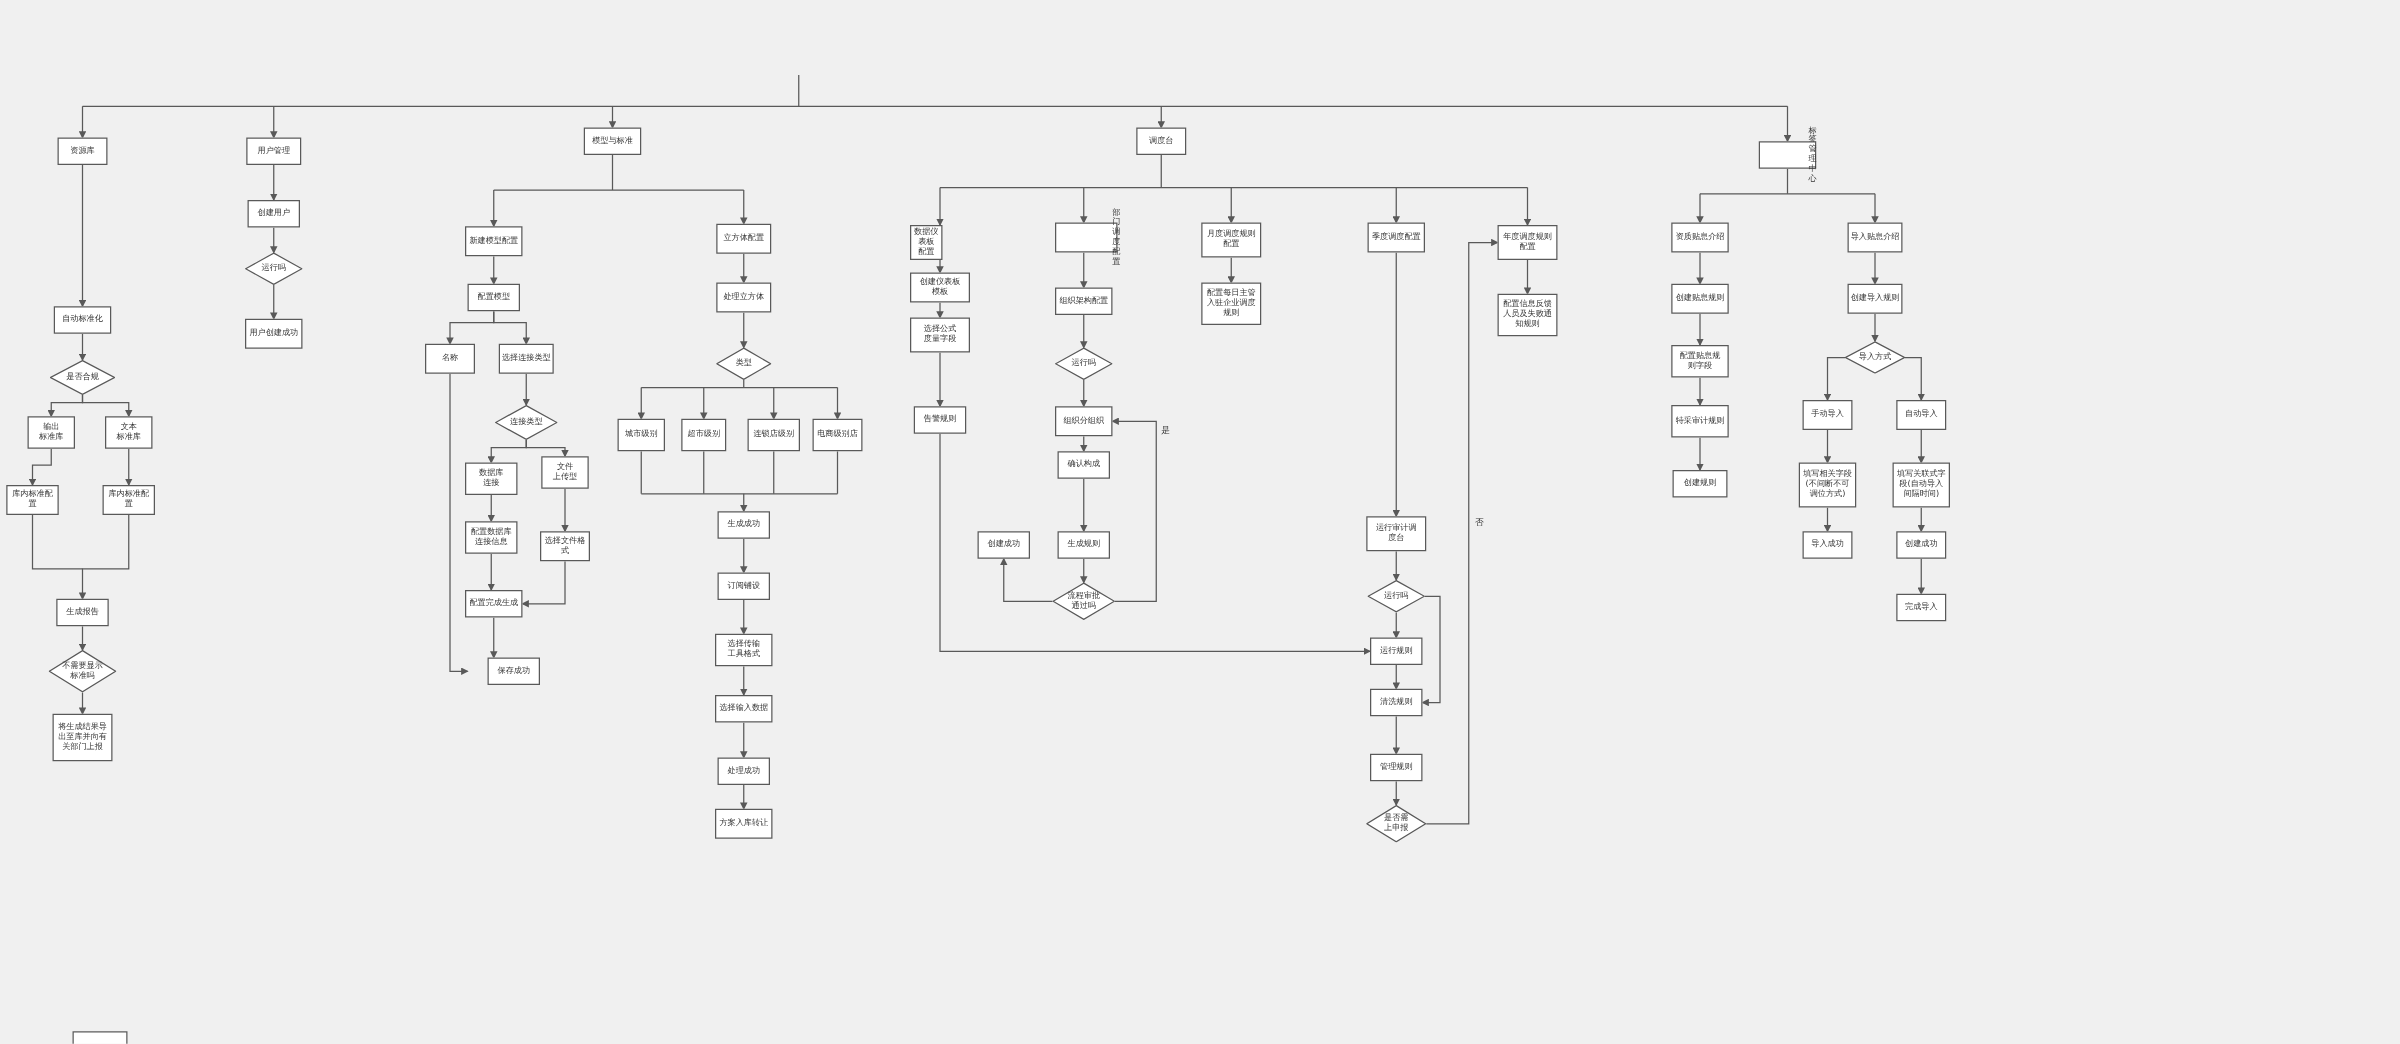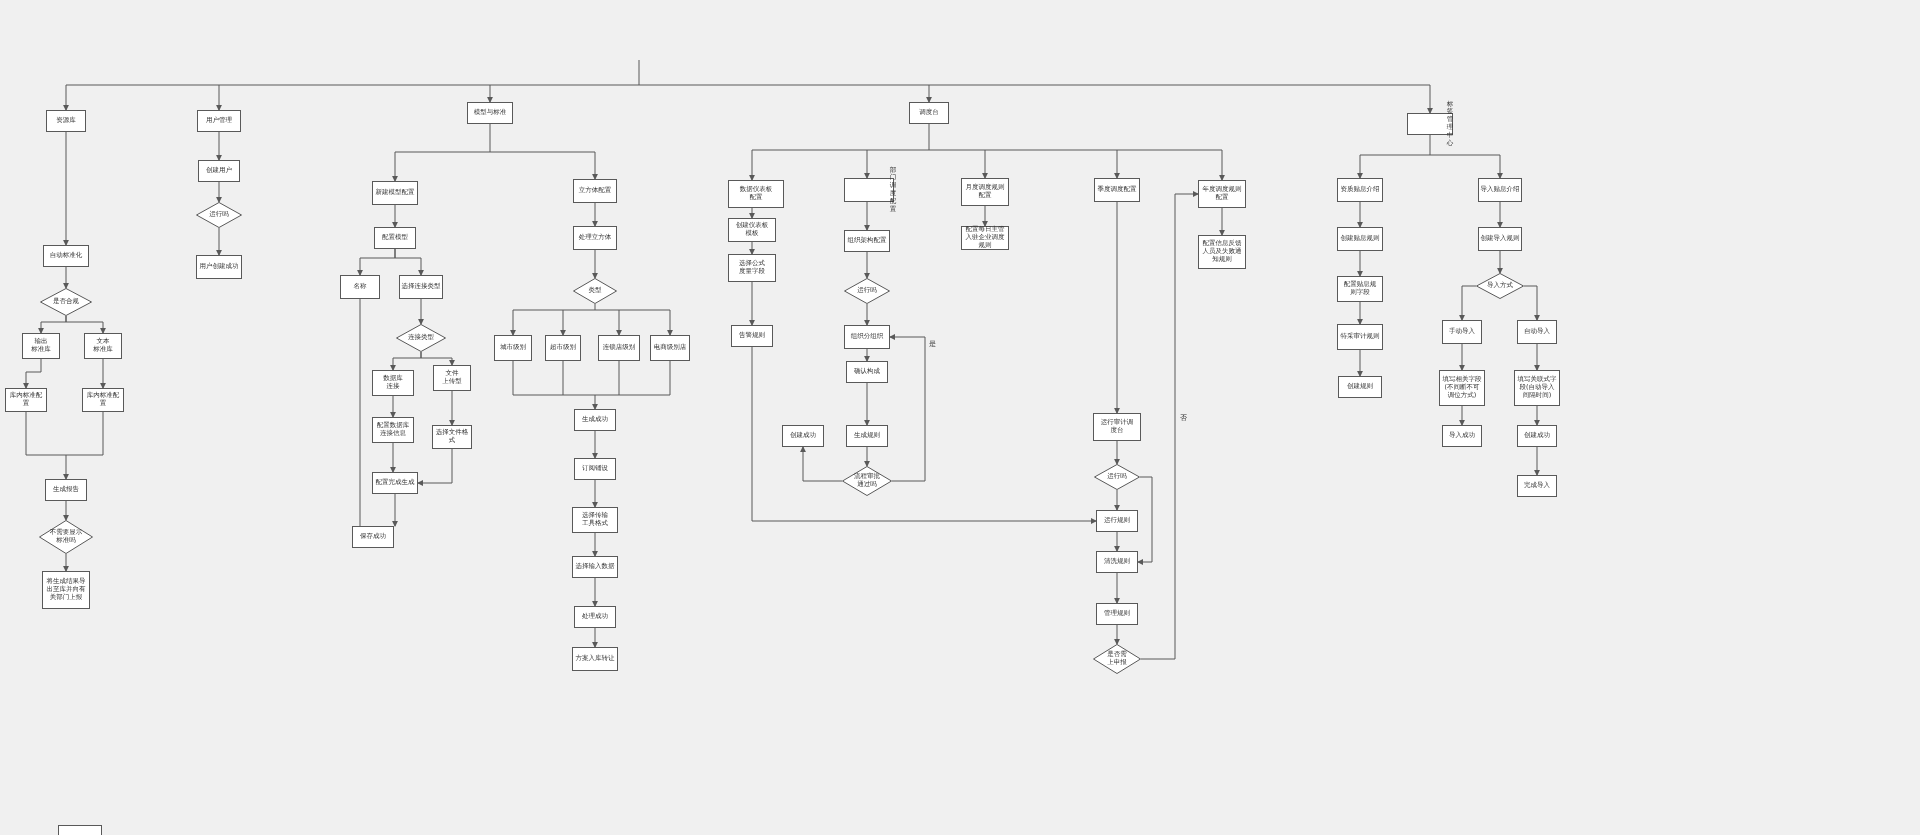--- a/index.html
+++ b/index.html
@@ -234,21 +234,21 @@
     <div class="node rect" style="left: 372px; top: 417px; width: 42px; height: 26px;">
       <span class="lbl">配置数据库
 连接信息</span>
     </div>
     <div class="node rect" style="left: 432px; top: 425px; width: 40px; height: 24px;">
       <span class="lbl">选择文件格式</span>
     </div>
     <div class="node rect" style="left: 372px; top: 472px; width: 46px; height: 22px;">
       <span class="lbl">配置完成生成</span>
     </div>
-    <div class="node rect" style="left: 352px; top: 526px; width: 42px; height: 22px;">
+    <div class="node rect" style="left: 390px; top: 526px; width: 42px; height: 22px;">
       <span class="lbl">保存成功</span>
     </div>
     <div class="node rect" style="left: 573px; top: 179px; width: 44px; height: 24px;">
       <span class="lbl">立方体配置</span>
     </div>
     <div class="node rect" style="left: 573px; top: 226px; width: 44px; height: 24px;">
       <span class="lbl">处理立方体</span>
     </div>
     <div class="node diamond" style="left: 573px; top: 278px; width: 44px; height: 26px;">
       <svg width="44" height="26" viewBox="0 0 44 26" class="shape">
@@ -280,21 +280,21 @@
     </div>
     <div class="node rect" style="left: 572px; top: 556px; width: 46px; height: 22px;">
       <span class="lbl">选择输入数据</span>
     </div>
     <div class="node rect" style="left: 574px; top: 606px; width: 42px; height: 22px;">
       <span class="lbl">处理成功</span>
     </div>
     <div class="node rect" style="left: 572px; top: 647px; width: 46px; height: 24px;">
       <span class="lbl">方案入库转让</span>
     </div>
-    <div class="node rect" style="left: 728px; top: 180px; width: 56px; height: 28px;">
+    <div class="node rect" style="left: 728px; top: 180px; width: 26px; height: 28px;">
       <span class="lbl">数据仪表板
 配置</span>
     </div>
     <div class="node rect" style="left: 728px; top: 218px; width: 48px; height: 24px;">
       <span class="lbl">创建仪表板
 模板</span>
     </div>
     <div class="node rect" style="left: 728px; top: 254px; width: 48px; height: 28px;">
       <span class="lbl">选择公式
 度量字段</span>
@@ -330,21 +330,21 @@
       <svg width="50" height="30" viewBox="0 0 50 30" class="shape">
         <polygon points="25,0.5 49.5,15 25,29.5 0.5,15" class="diamond-poly"></polygon>
       </svg>
       <span class="lbl">流程审批
 通过吗</span>
     </div>
     <div class="node rect" style="left: 961px; top: 178px; width: 48px; height: 28px;">
       <span class="lbl">月度调度规则
 配置</span>
     </div>
-    <div class="node rect" style="left: 961px; top: 226px; width: 48px; height: 24px;">
+    <div class="node rect" style="left: 961px; top: 226px; width: 48px; height: 34px;">
       <span class="lbl">配置每日主管
 入驻企业调度
 规则</span>
     </div>
     <div class="node rect" style="left: 1094px; top: 178px; width: 46px; height: 24px;">
       <span class="lbl">季度调度配置</span>
     </div>
     <div class="node rect" style="left: 1093px; top: 413px; width: 48px; height: 28px;">
       <span class="lbl">运行审计调
 度台</span>

